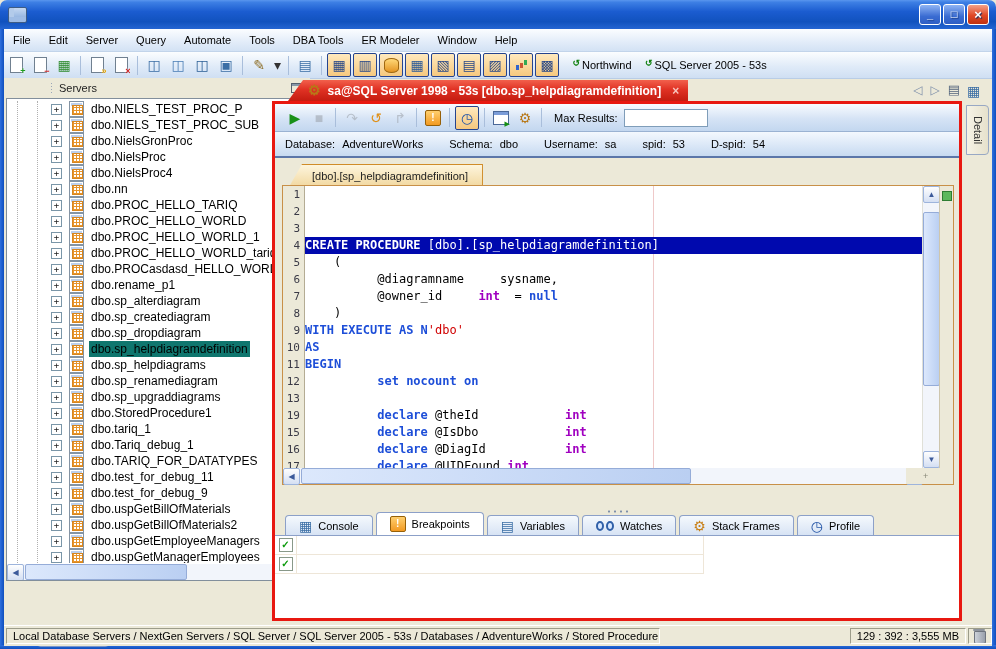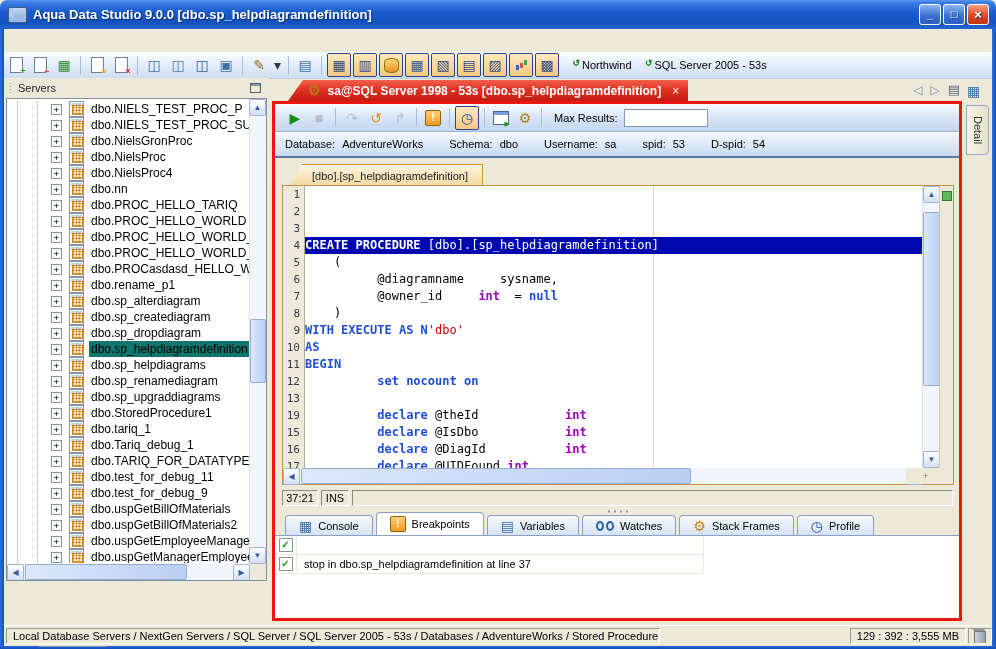--- a/index.html
+++ b/index.html
@@ -50,21 +50,21 @@
   .shp-glasses{width:18px;height:9px;}
   .shp-glasses::before,.shp-glasses::after{content:"";width:6px;height:6px;border:2px solid #3060A8;border-radius:50%;background:#D8E8FF;}
   .shp-glasses::before{margin-right:2px;}
   .shp-server{width:11px;height:13px;background:linear-gradient(180deg,#F0F0F4,#B8BCC8);border:1px solid #5A6472;box-shadow:inset 0 3px 0 #D8DCE4;}
   .shp-trash{width:10px;height:11px;background:linear-gradient(90deg,#CDD2DA,#99A0AC);border:1px solid #6E747E;border-radius:0 0 2px 2px;position:relative;margin-top:3px;}
   .shp-trash::before{content:"";position:absolute;left:-2px;top:-3px;width:12px;height:2px;background:#8E949E;border-radius:1px;}
   .shp-check{width:12px;height:12px;background:#fff;border:1px solid #889888;color:#0B9A0B;font-size:10px;font-weight:bold;}
   .shp-bars{width:13px;height:12px;position:relative;}
   .shp-bars::before{content:"";position:absolute;left:1px;bottom:1px;width:3px;height:5px;background:#3366CC;box-shadow:4px -2px 0 #CC5533,8px -5px 0 #33AA55;}
   
-  .leftpanel{position:absolute;left:4px;top:78px;width:265px;bottom:24px;background:#ECE9D8;}
+  .leftpanel{position:absolute;left:4px;top:78px;width:265px;bottom:24px;background:#ECE9D8;padding-left:41px;}
   .lp-header{height:19px;display:flex;align-items:center;font-size:11px;color:#222;padding-left:14px;position:relative;}
   .lp-header::before{content:"";position:absolute;left:5px;top:4px;bottom:4px;width:3px;
     background-image:radial-gradient(circle,#9AA6B8 1px,transparent 1px);background-size:3px 3px;}
   .lp-float{margin-left:auto;margin-right:8px;width:9px;height:8px;border:1px solid #55606E;box-shadow:inset 0 2px 0 #8898A8;}
   .tree-wrap{position:absolute;left:2px;top:20px;right:2px;bottom:44px;background:#fff;border:1px solid #828F9C;overflow:hidden;}
   .tree{position:absolute;left:0;top:2px;right:17px;bottom:17px;overflow:hidden;font-size:12px;white-space:nowrap;}
   .tguide{position:absolute;top:0;bottom:0;width:1px;border-left:1px dotted #B0B0B0;}
   .trow{height:16px;display:flex;align-items:center;position:relative;}
   .texp{width:9px;height:9px;border:1px solid #7A96A8;background:#fff;margin-left:44px;flex:none;
     display:flex;align-items:center;justify-content:center;font-size:9px;line-height:7px;color:#222;font-family:"DejaVu Sans Mono",monospace;}
@@ -144,31 +144,42 @@
   .statusbar{position:absolute;left:4px;right:4px;top:625px;height:20px;display:flex;align-items:center;font-size:11px;background:#ECE9D8;border-top:1px solid #FFF;}
   .sbcell{border:1px solid;border-color:#9C9C8A #FFF #FFF #9C9C8A;height:16px;display:flex;align-items:center;padding:0 6px;margin-left:2px;box-sizing:border-box;white-space:nowrap;overflow:hidden;}
 </style>
 </head>
 <body>
 
 <div id="window">
 
   <div class="titlebar">
     <span class="icon shp-app"></span>
-    <span>Aqua Data Studio 9.0.0 [dbo.sp_helpdiagramdefinition]</span>
     <span class="winbtns">
       <span class="winbtn">_</span>
       <span class="winbtn">□</span>
       <span class="winbtn close">×</span>
     </span>
   </div>
   <div class="frame l"></div>
   <div class="frame r"></div>
   <div class="frame b"></div>
 
+  <div class="menubar" id="menubar">
+      <div class="menu-item">File</div>
+      <div class="menu-item">Edit</div>
+      <div class="menu-item">Server</div>
+      <div class="menu-item">Query</div>
+      <div class="menu-item">Automate</div>
+      <div class="menu-item">Tools</div>
+      <div class="menu-item">DBA Tools</div>
+      <div class="menu-item">ER Modeler</div>
+      <div class="menu-item">Window</div>
+      <div class="menu-item">Help</div>
+    </div>
 
   <div class="toolbar">
     <span id="tb-left" style="display:flex;align-items:center;">
         <span class="tbtn">
           <span class="icon shp-doc">
             <span class="badge" style="color: rgb(30, 158, 30);">+</span>
           </span>
         </span>
         <span class="tbtn">
           <span class="icon shp-doc">
@@ -559,25 +570,20 @@
         <div class="mdot"></div>
       </div>
       <div class="hsb">
         <div class="sbtn" style="left:0;top:0;">◀</div>
         <div class="sthumb" style="left:18px;width:388px;top:0;bottom:0;"></div>
         <div class="sbtn" style="right:0;top:0;">▶</div>
       </div>
       <div class="edcorner">+</div>
     </div>
 
-    <div class="edstatus">
-      <span class="stcell" style="width:36px;">37:21</span>
-      <span class="stcell" style="width:28px;">INS</span>
-      <span class="stcell" style="width:601px;"></span>
-    </div>
 
     <div class="vsplit"></div>
 
     <div class="dbgtabs" id="dbgtabs">
         <span class="dtab">
           <span class="icon" style="color: rgb(58, 110, 165);">▦</span>
           <span>Console</span>
         </span>
         <span class="dtab active">
           <span class="icon shp-bang">!</span>
@@ -604,21 +610,20 @@
       <div id="bplist">
           <div class="bprow">
             <span class="bpcheckcell">
               <span class="icon shp-check">✓</span>
             </span>
           </div>
           <div class="bprow">
             <span class="bpcheckcell">
               <span class="icon shp-check">✓</span>
             </span>
-            <span class="bptext">stop in dbo.sp_helpdiagramdefinition at line 37</span>
           </div>
         </div>
     </div>
   </div>
 
   <div class="statusbar">
     <span class="sbcell" style="width:654px;">Local Database Servers / NextGen Servers / SQL Server / SQL Server 2005 - 53s / Databases / AdventureWorks / Stored Procedure...</span>
     <span style="flex:1;"></span>
     <span class="sbcell">129 : 392 : 3,555 MB</span>
     <span class="sbcell" style="width:24px;justify-content:center;">

